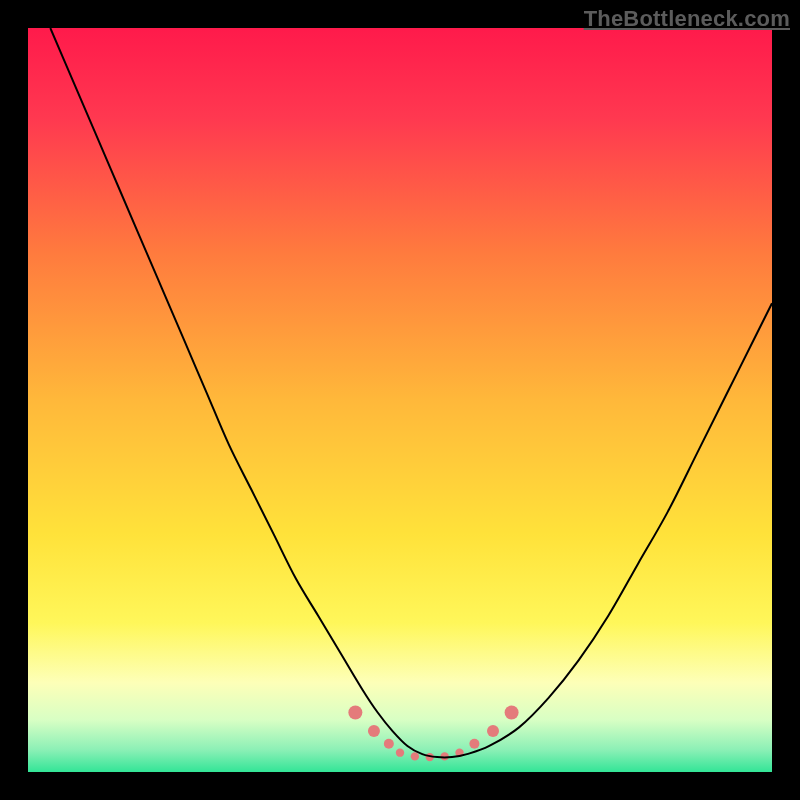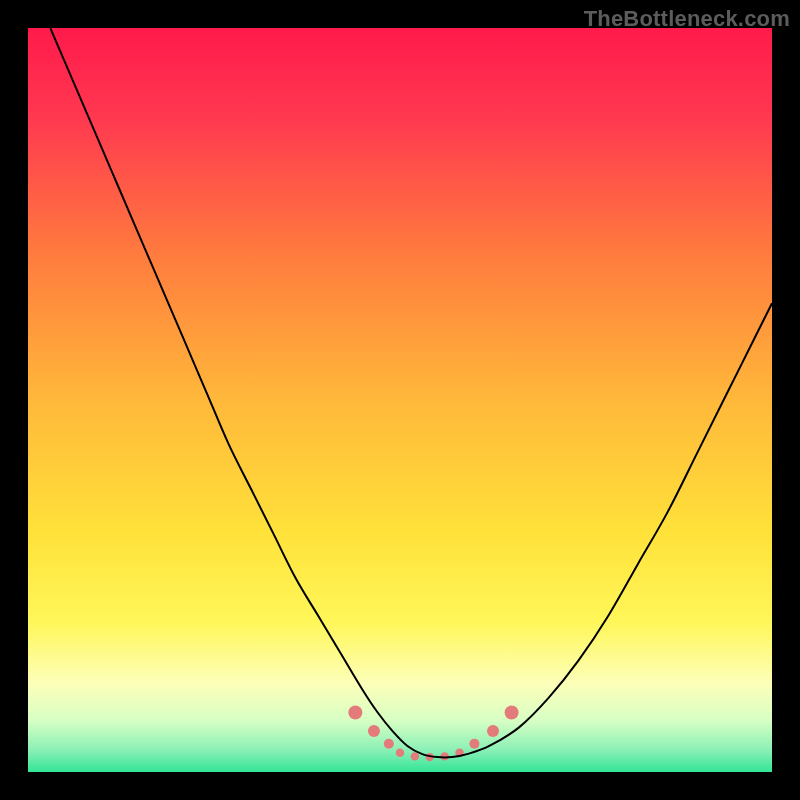--- a/index.html
+++ b/index.html
@@ -33,20 +33,21 @@
     width: 744px; height: 744px;
   }
   .watermark {
     position: absolute;
     top: 6px;
     right: 10px;
     color: #5c5c5c;
     font-size: 22px;
     font-weight: 600;
     letter-spacing: 0.2px;
+    text-decoration: underline;
   }
 </style>
 </head>
 <body>
 
 <div class="frame">
   <div class="plot">
     <svg class="gradient" viewBox="0 0 744 744" preserveAspectRatio="none">
       <defs>
         <linearGradient id="bg" x1="0" y1="0" x2="0" y2="1">

